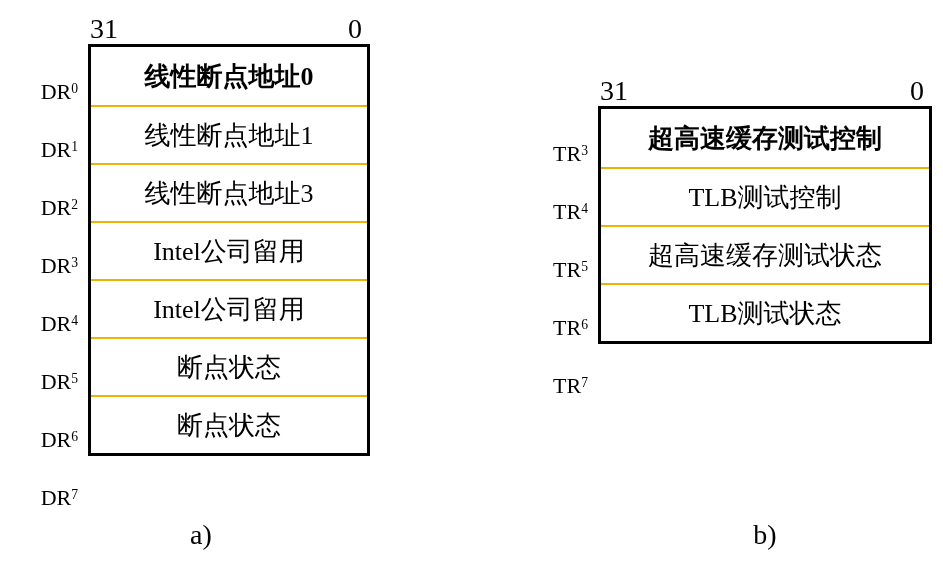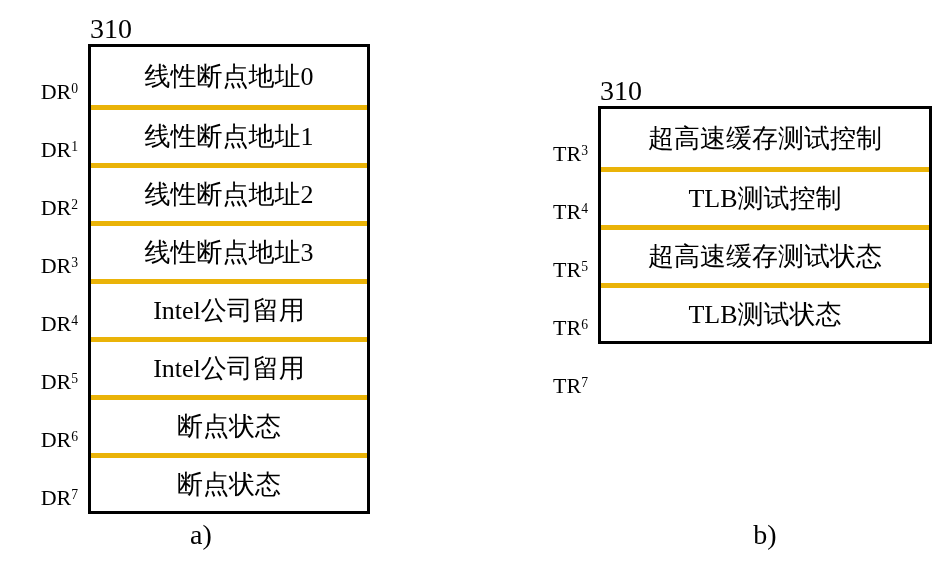--- a/index.html
+++ b/index.html
@@ -34,40 +34,41 @@
     font-size: 22px;
     white-space: nowrap;
   }
   .reg-name sub { font-size: 0.62em; line-height: 1; align-self: flex-end; margin-bottom: 9px; }
 
   .main { display: flex; flex-direction: column; }
 
   .bits {
     height: 32px;
     display: flex;
+    justify-content: space-between;
     align-items: flex-end;
     font-size: 28px;
     line-height: 30px;
     padding: 0 8px 0 2px;
   }
 
   .box { border: 3px solid #000000; background: #ffffff; }
   #diagram-a .box { width: 282px; }
   #diagram-b .box { width: 334px; }
 
   .reg-cell {
     height: 58px;
     display: flex;
     align-items: center;
     justify-content: center;
     font-size: 26px;
-    border-top: 5px solid #eab308;
+    border-top: 2px solid #eab308;
     white-space: nowrap;
   }
-  .reg-cell:first-child { border-top: none; }
+  .reg-cell:first-child { border-top: none; font-weight: bold; }
 
   .caption {
     position: absolute;
     top: 519px;
     font-size: 28px;
     text-align: center;
   }
   #caption-a { left: 60px; width: 282px; }
   #caption-b { left: 598px; width: 334px; }
 </style>
@@ -112,21 +113,20 @@
         </div>
       </div>
     <div class="main">
       <div class="bits">
         <span>31</span>
         <span>0</span>
       </div>
       <div class="box">
           <div class="reg-cell">线性断点地址0</div>
           <div class="reg-cell">线性断点地址1</div>
-          <div class="reg-cell">线性断点地址2</div>
           <div class="reg-cell">线性断点地址3</div>
           <div class="reg-cell">Intel公司留用</div>
           <div class="reg-cell">Intel公司留用</div>
           <div class="reg-cell">断点状态</div>
           <div class="reg-cell">断点状态</div>
         </div>
     </div>
   </section>
 
   <section class="diagram" id="diagram-b">

